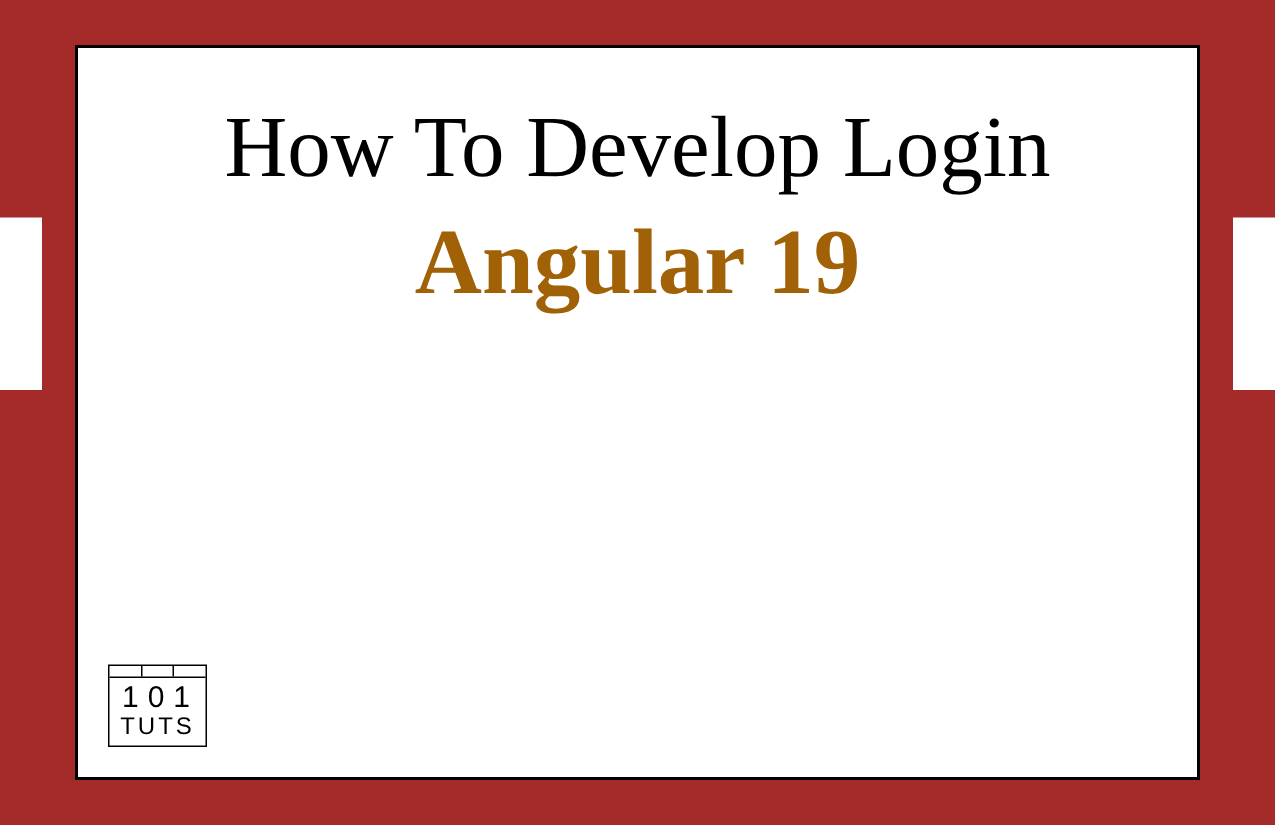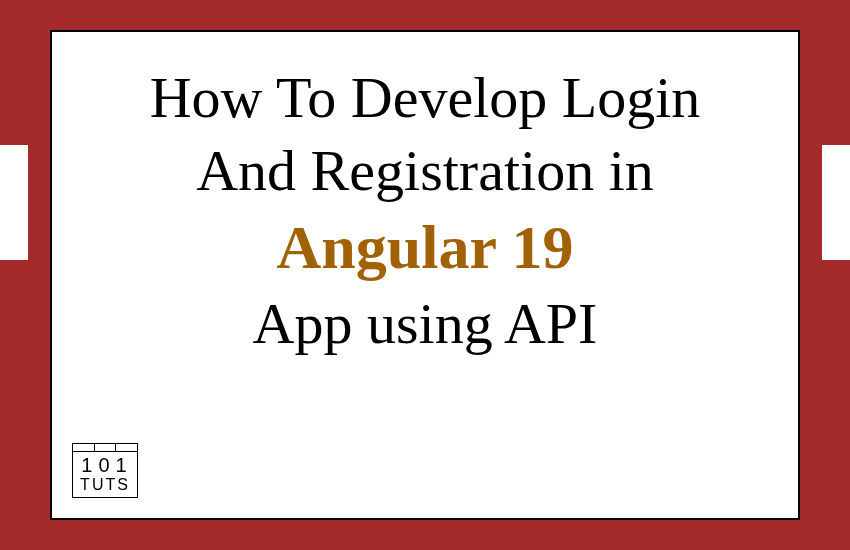--- a/index.html
+++ b/index.html
@@ -138,23 +138,21 @@
 </head>
 <body>
 
 <div class="outer-frame">
   <div class="notch-left"></div>
   <div class="notch-right"></div>
 
   <div class="inner-box">
     <div class="title-container">
       <div class="title-line">How To Develop Login</div>
-      <div class="title-line">And Registration in</div>
       <div class="title-highlight">Angular 19</div>
-      <div class="title-line">App using API</div>
     </div>
 
     <div class="footer">
       <div class="logo-box">
         <div class="logo-top"></div>
         <div class="logo-num">101</div>
         <div class="logo-text">TUTS</div>
       </div>
     </div>
   </div>

